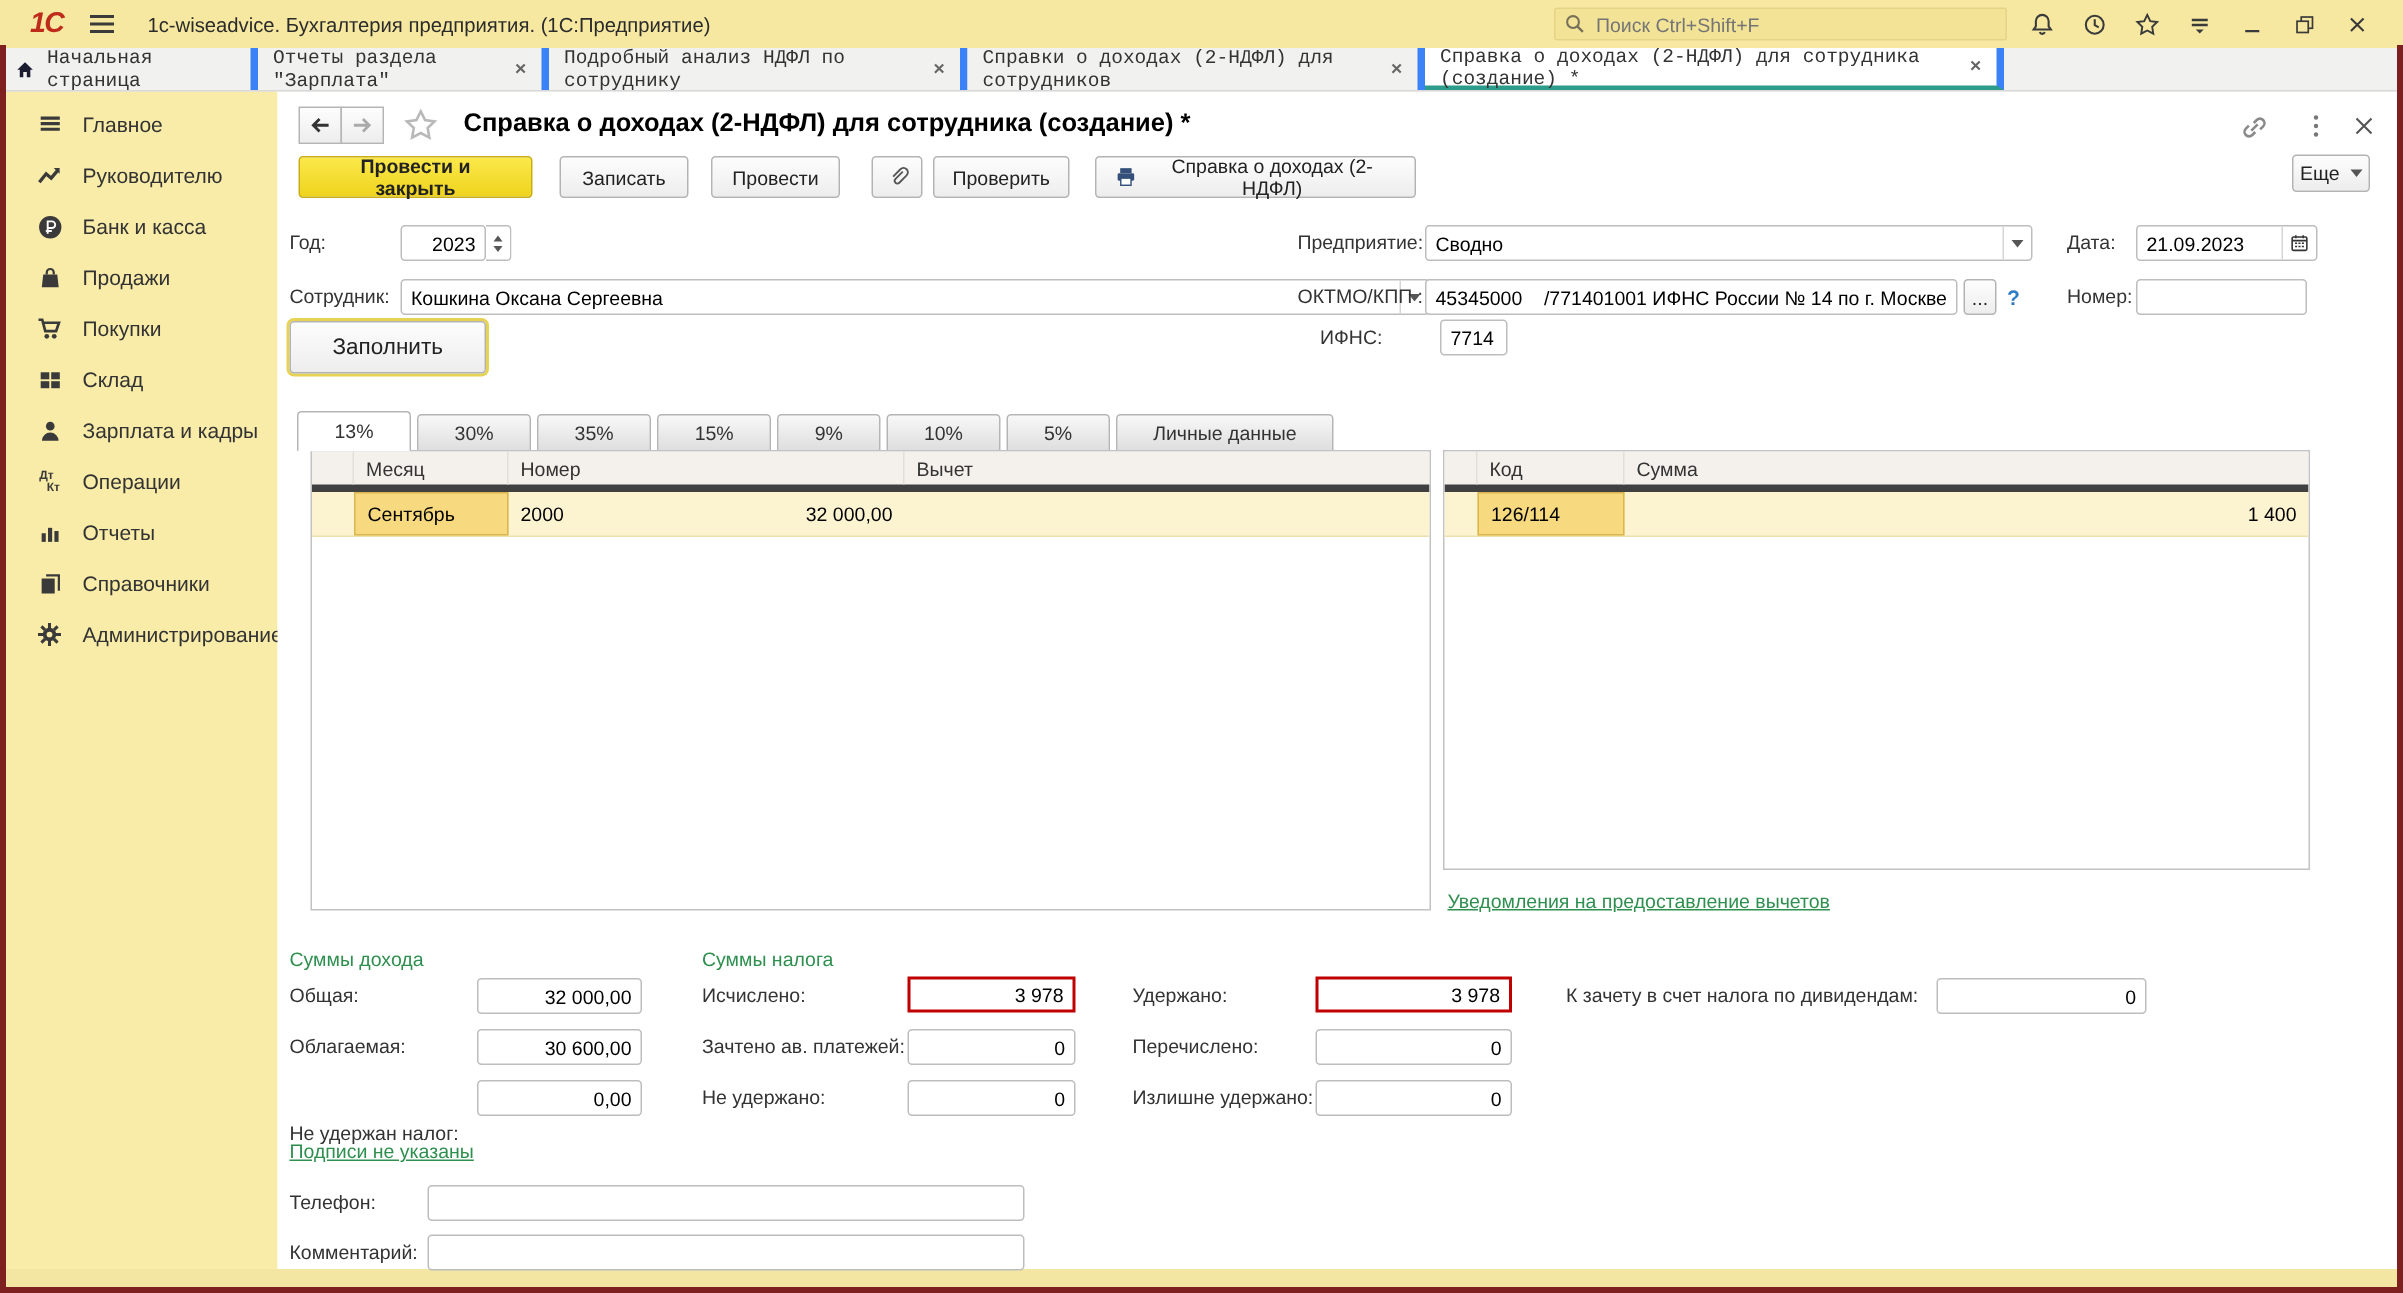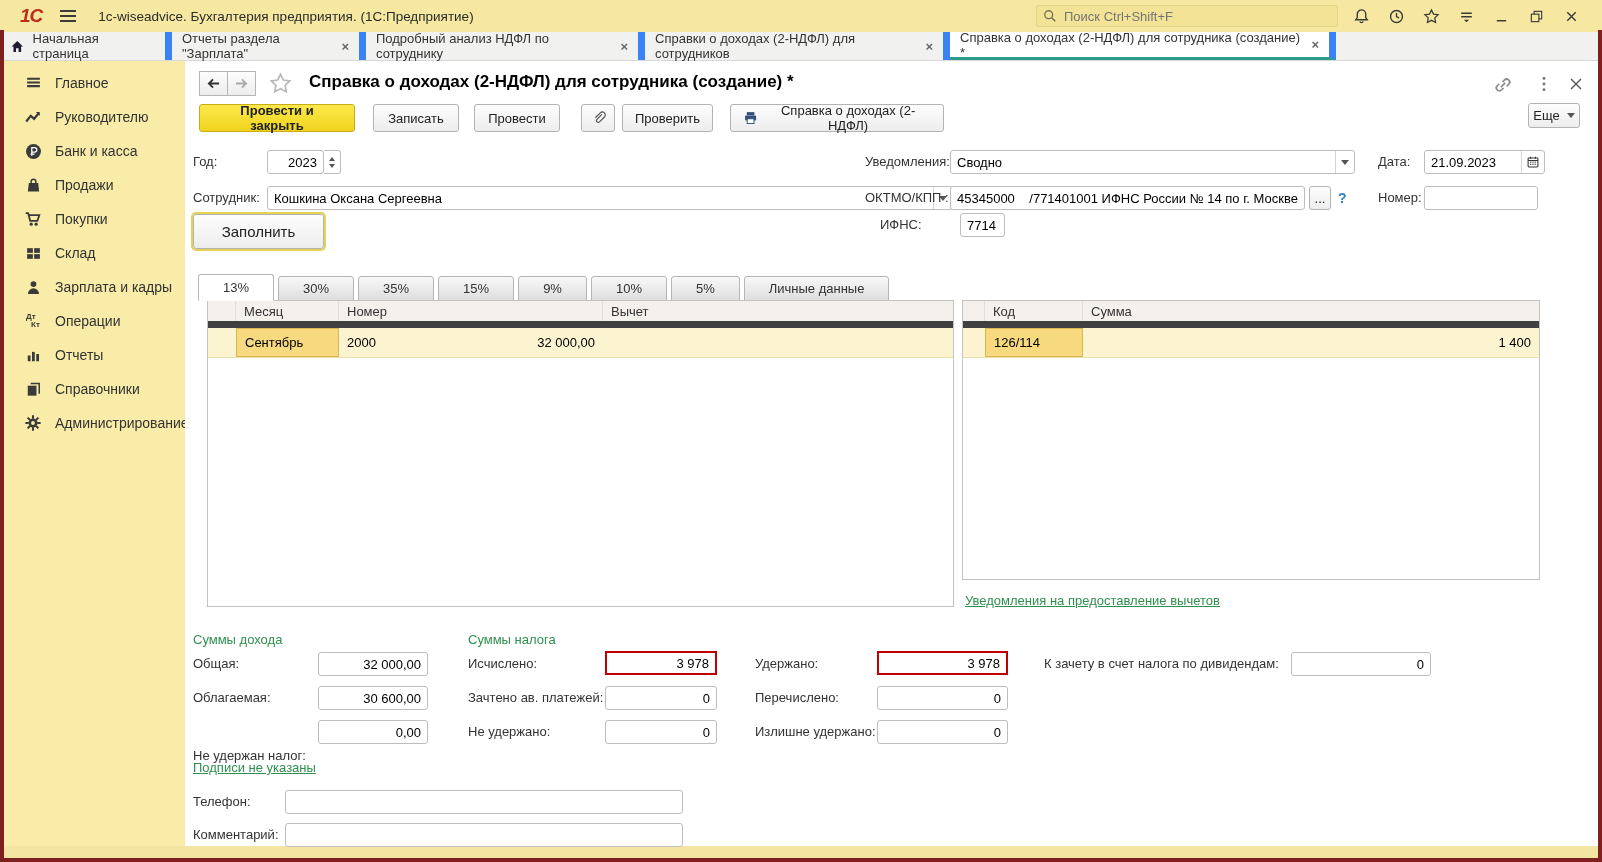--- a/index.html
+++ b/index.html
@@ -19,21 +19,21 @@
   .tb-burger span{width:16px;height:2px;background:#3a3a3a;display:block;}
   .tb-title{margin-left:22px;font-size:13.5px;color:#2b2b2b;}
   .search{position:absolute;left:1036px;top:5px;width:302px;height:22px;background:#f2e397;border:1px solid #e4d485;border-radius:2px;display:flex;align-items:center;padding:0 6px;box-sizing:border-box;}
   .search svg{flex:0 0 auto;margin-right:5px;}
   .search input{flex:1;background:transparent;border:none;outline:none;font-size:13px;color:#8d8d7a;font-family:"Liberation Sans",sans-serif;}
   .tb-ico{width:26px;height:26px;display:flex;align-items:center;justify-content:center;cursor:pointer;}
   .tb-icons{position:absolute;right:18px;top:3px;display:flex;gap:9px;align-items:center;}
 
   
   .tabbar{position:absolute;left:0;top:32px;width:1602px;height:28px;background:#f1f1f0;border-bottom:1px solid #d8d8d8;display:flex;z-index:40;}
-  .tab{display:flex;align-items:center;justify-content:center;gap:8px;border-right:7px solid #3b82f6;font-size:13px;color:#333;box-sizing:border-box;padding:0 10px;cursor:pointer;background:#f1f1f0;}
+  .tab{display:flex;align-items:center;justify-content:center;gap:8px;border-right:5px solid #3b82f6;font-size:13px;color:#333;box-sizing:border-box;padding:0 10px;cursor:pointer;background:#f1f1f0;font-family:Liberation Mono, monospace;}
   .tab.active{background:#fff;border-bottom:3px solid #2d9c8a;}
   .tab .x{color:#666;font-size:13px;font-weight:bold;line-height:1;}
 
   
   .sidebar{position:absolute;left:4px;top:60px;width:181px;height:786px;background:#f8eca8;z-index:10;}
   .side-item{display:flex;align-items:center;gap:13px;height:34px;padding-left:20px;font-size:14px;color:#333;cursor:pointer;}
   .side-item:first-child{margin-top:6px;}
   .side-ico{width:18px;height:18px;display:flex;align-items:center;justify-content:center;flex:0 0 18px;}
   .dtkt{font-size:8px;font-weight:bold;color:#3a3a3a;line-height:1;text-align:left;}
   .dtkt .kt{margin-left:5px;}
@@ -61,21 +61,21 @@
   .glink{position:absolute;font-size:13px;color:#2f8f4f;text-decoration:underline;cursor:pointer;white-space:nowrap;}
   .gheader{position:absolute;font-size:13px;color:#2f8f4f;white-space:nowrap;}
 
   
   .rtabs{position:absolute;left:13px;top:214px;display:flex;align-items:flex-end;height:27px;}
   .rtab{display:flex;align-items:center;justify-content:center;height:25px;padding:0 24px;background:linear-gradient(#f8f8f8,#dedede);border:1px solid #b5b5b5;border-radius:3px 3px 0 0;margin-right:4px;font-size:13px;color:#333;cursor:pointer;box-sizing:border-box;}
   .rtab.active{background:#fff;height:27px;border-bottom:1px solid #fff;position:relative;z-index:3;}
 
   
   .tbl{position:absolute;border:1px solid #c2c2c2;background:#fff;box-sizing:border-box;overflow:hidden;}
-  .thead{display:flex;height:27px;background:#f4f1ec;border-bottom:7px solid #404040;box-sizing:border-box;}
+  .thead{display:flex;height:27px;background:#f4f1ec;border-bottom:5px solid #404040;box-sizing:border-box;}
   .th{font-size:13px;color:#333;display:flex;align-items:center;padding-left:8px;border-right:1px solid #e2ded8;box-sizing:border-box;}
   .trow{display:flex;height:30px;background:#fcf3d0;border-bottom:1px solid #ecdfb0;box-sizing:border-box;cursor:pointer;}
   .td{font-size:13px;color:#000;display:flex;align-items:center;padding:0 8px;box-sizing:border-box;}
   .td.sel{background:#f7d980;border:1px solid #dab64e;}
   .td.split{justify-content:space-between;}
   .td.right{justify-content:flex-end;}
 
   input.txt{position:absolute;height:24px;border:1px solid #bdbdbd;border-radius:3px;box-sizing:border-box;font-size:13px;padding:0 6px;font-family:"Liberation Sans",sans-serif;outline:none;}
   .qmark{position:absolute;color:#2e7cc2;font-size:14px;font-weight:bold;cursor:pointer;}
 </style>
@@ -329,21 +329,21 @@
       <span class="tri-dn"></span>
     </button>
 
     <div class="lbl" style="left:8px;top:90px;">Год:</div>
     <div class="field num" style="left:82px;top:90px;width:57px;">2023</div>
     <div class="spinner" style="left:139px;top:90px;">
         <span class="tri-up-s"></span>
         <span class="tri-dn-s"></span>
       </div>
 
-    <div class="lbl" style="left:680px;top:90px;">Уведомления:</div>
+    <div class="lbl" style="left:680px;top:90px;">Предприятие:</div>
     <div class="field" style="left:765px;top:90px;width:405px;">
       <span>Сводно</span>
       <span class="combo-btn"><span class="tri-dn"></span></span>
     </div>
     <div class="lbl" style="left:1193px;top:90px;">Дата:</div>
     <div class="field" style="left:1239px;top:90px;width:121px;">
       <span>21.09.2023</span>
       <span class="combo-btn" style="width:22px;">
         <svg width="14" height="14" viewBox="0 0 16 16">
             <rect x="2.4" y="3.4" width="11.2" height="10.2" rx="1" fill="none" stroke="#333" stroke-width="1.2"></rect>

